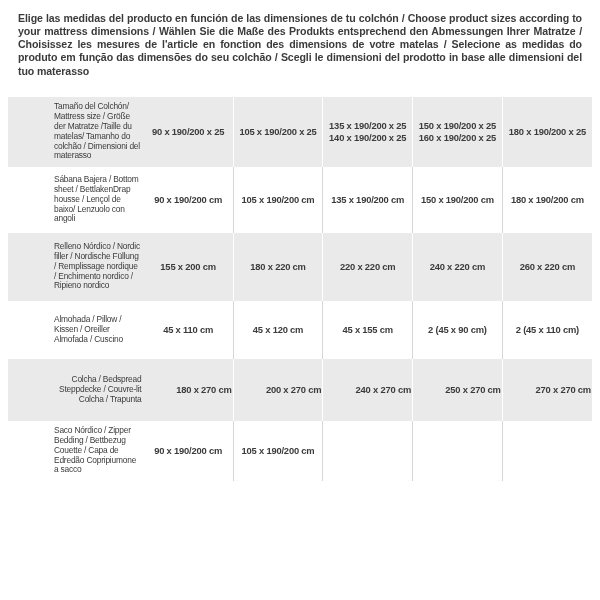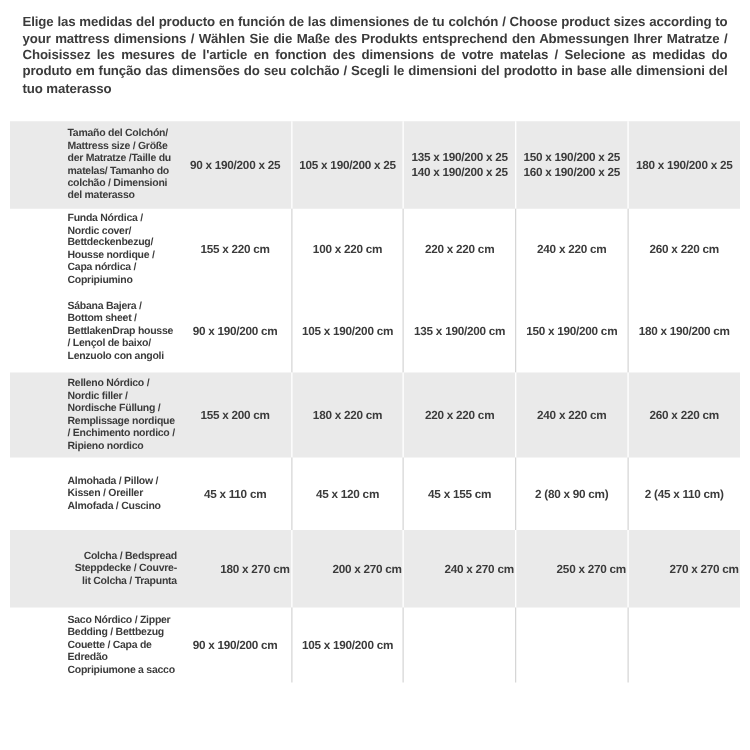--- a/index.html
+++ b/index.html
@@ -13,21 +13,21 @@
     margin:2px 10px 19px 10px;
     font-size:10.6px;line-height:1.24;font-weight:bold;letter-spacing:-0.1px;
     text-align:justify;
   }
   table.sizes{border-collapse:collapse;width:584px;table-layout:fixed;}
   col.c-lbl{width:23.2%;}
   col.c-val{width:15.36%;}
   td{vertical-align:middle;}
   td.lbl{
     padding:3px 2px 3px 46px;
-    font-size:8.4px;line-height:1.18;font-weight:bold;letter-spacing:-0.2px;
+    font-size:8.4px;line-height:1.18;font-weight:normal;letter-spacing:-0.2px;
   }
   td.val{
     text-align:center;font-size:9.4px;font-weight:bold;letter-spacing:-0.2px;
     white-space:pre-line;line-height:1.25;padding:2px 1px;
   }
   tr.shade{background:#eaeaea;}
   td.val + td.val{border-left:1px solid #d6d6d6;}
   tr.shade td.val + td.val{border-left-color:#ffffff;}
   tr.r1 td{height:64px;}
   tr.r2 td{height:54px;}
@@ -60,28 +60,20 @@
       <td class="lbl">Tamaño del Colchón/ Mattress size / Größe der Matratze /Taille du matelas/ Tamanho do colchão / Dimensioni del materasso</td>
       <td class="val">90 x 190/200 x 25</td>
       <td class="val">105 x 190/200 x 25</td>
       <td class="val">135 x 190/200 x 25
 140 x 190/200 x 25</td>
       <td class="val">150 x 190/200 x 25
 160 x 190/200 x 25</td>
       <td class="val">180 x 190/200 x 25</td>
     </tr>
 
-    <tr class="r2">
-      <td class="lbl">Funda Nórdica / Nordic cover/ Bettdeckenbezug/ Housse nordique / Capa nórdica / Copripiumino</td>
-      <td class="val">155 x 220 cm</td>
-      <td class="val">100 x 220 cm</td>
-      <td class="val">220 x 220 cm</td>
-      <td class="val">240 x 220 cm</td>
-      <td class="val">260 x 220 cm</td>
-    </tr>
 
 
     <tr class="r4">
       <td class="lbl">Sábana Bajera / Bottom sheet / BettlakenDrap housse / Lençol de baixo/ Lenzuolo con angoli</td>
       <td class="val">90 x 190/200 cm</td>
       <td class="val">105 x 190/200 cm</td>
       <td class="val">135 x 190/200 cm</td>
       <td class="val">150 x 190/200 cm</td>
       <td class="val">180 x 190/200 cm</td>
     </tr>
@@ -93,21 +85,21 @@
       <td class="val">220 x 220 cm</td>
       <td class="val">240 x 220 cm</td>
       <td class="val">260 x 220 cm</td>
     </tr>
 
     <tr class="r6">
       <td class="lbl">Almohada / Pillow / Kissen / Oreiller Almofada / Cuscino</td>
       <td class="val">45 x 110 cm</td>
       <td class="val">45 x 120 cm</td>
       <td class="val">45 x 155 cm</td>
-      <td class="val">2 (80 x 90 cm)</td>
+      <td class="val">2 (45 x 90 cm)</td>
       <td class="val">2 (45 x 110 cm)</td>
     </tr>
 
     <tr class="shade r7">
       <td class="lbl">Colcha / Bedspread Steppdecke / Couvre-lit Colcha / Trapunta</td>
       <td class="val">180 x 270 cm</td>
       <td class="val">200 x 270 cm</td>
       <td class="val">240 x 270 cm</td>
       <td class="val">250 x 270 cm</td>
       <td class="val">270 x 270 cm</td>

